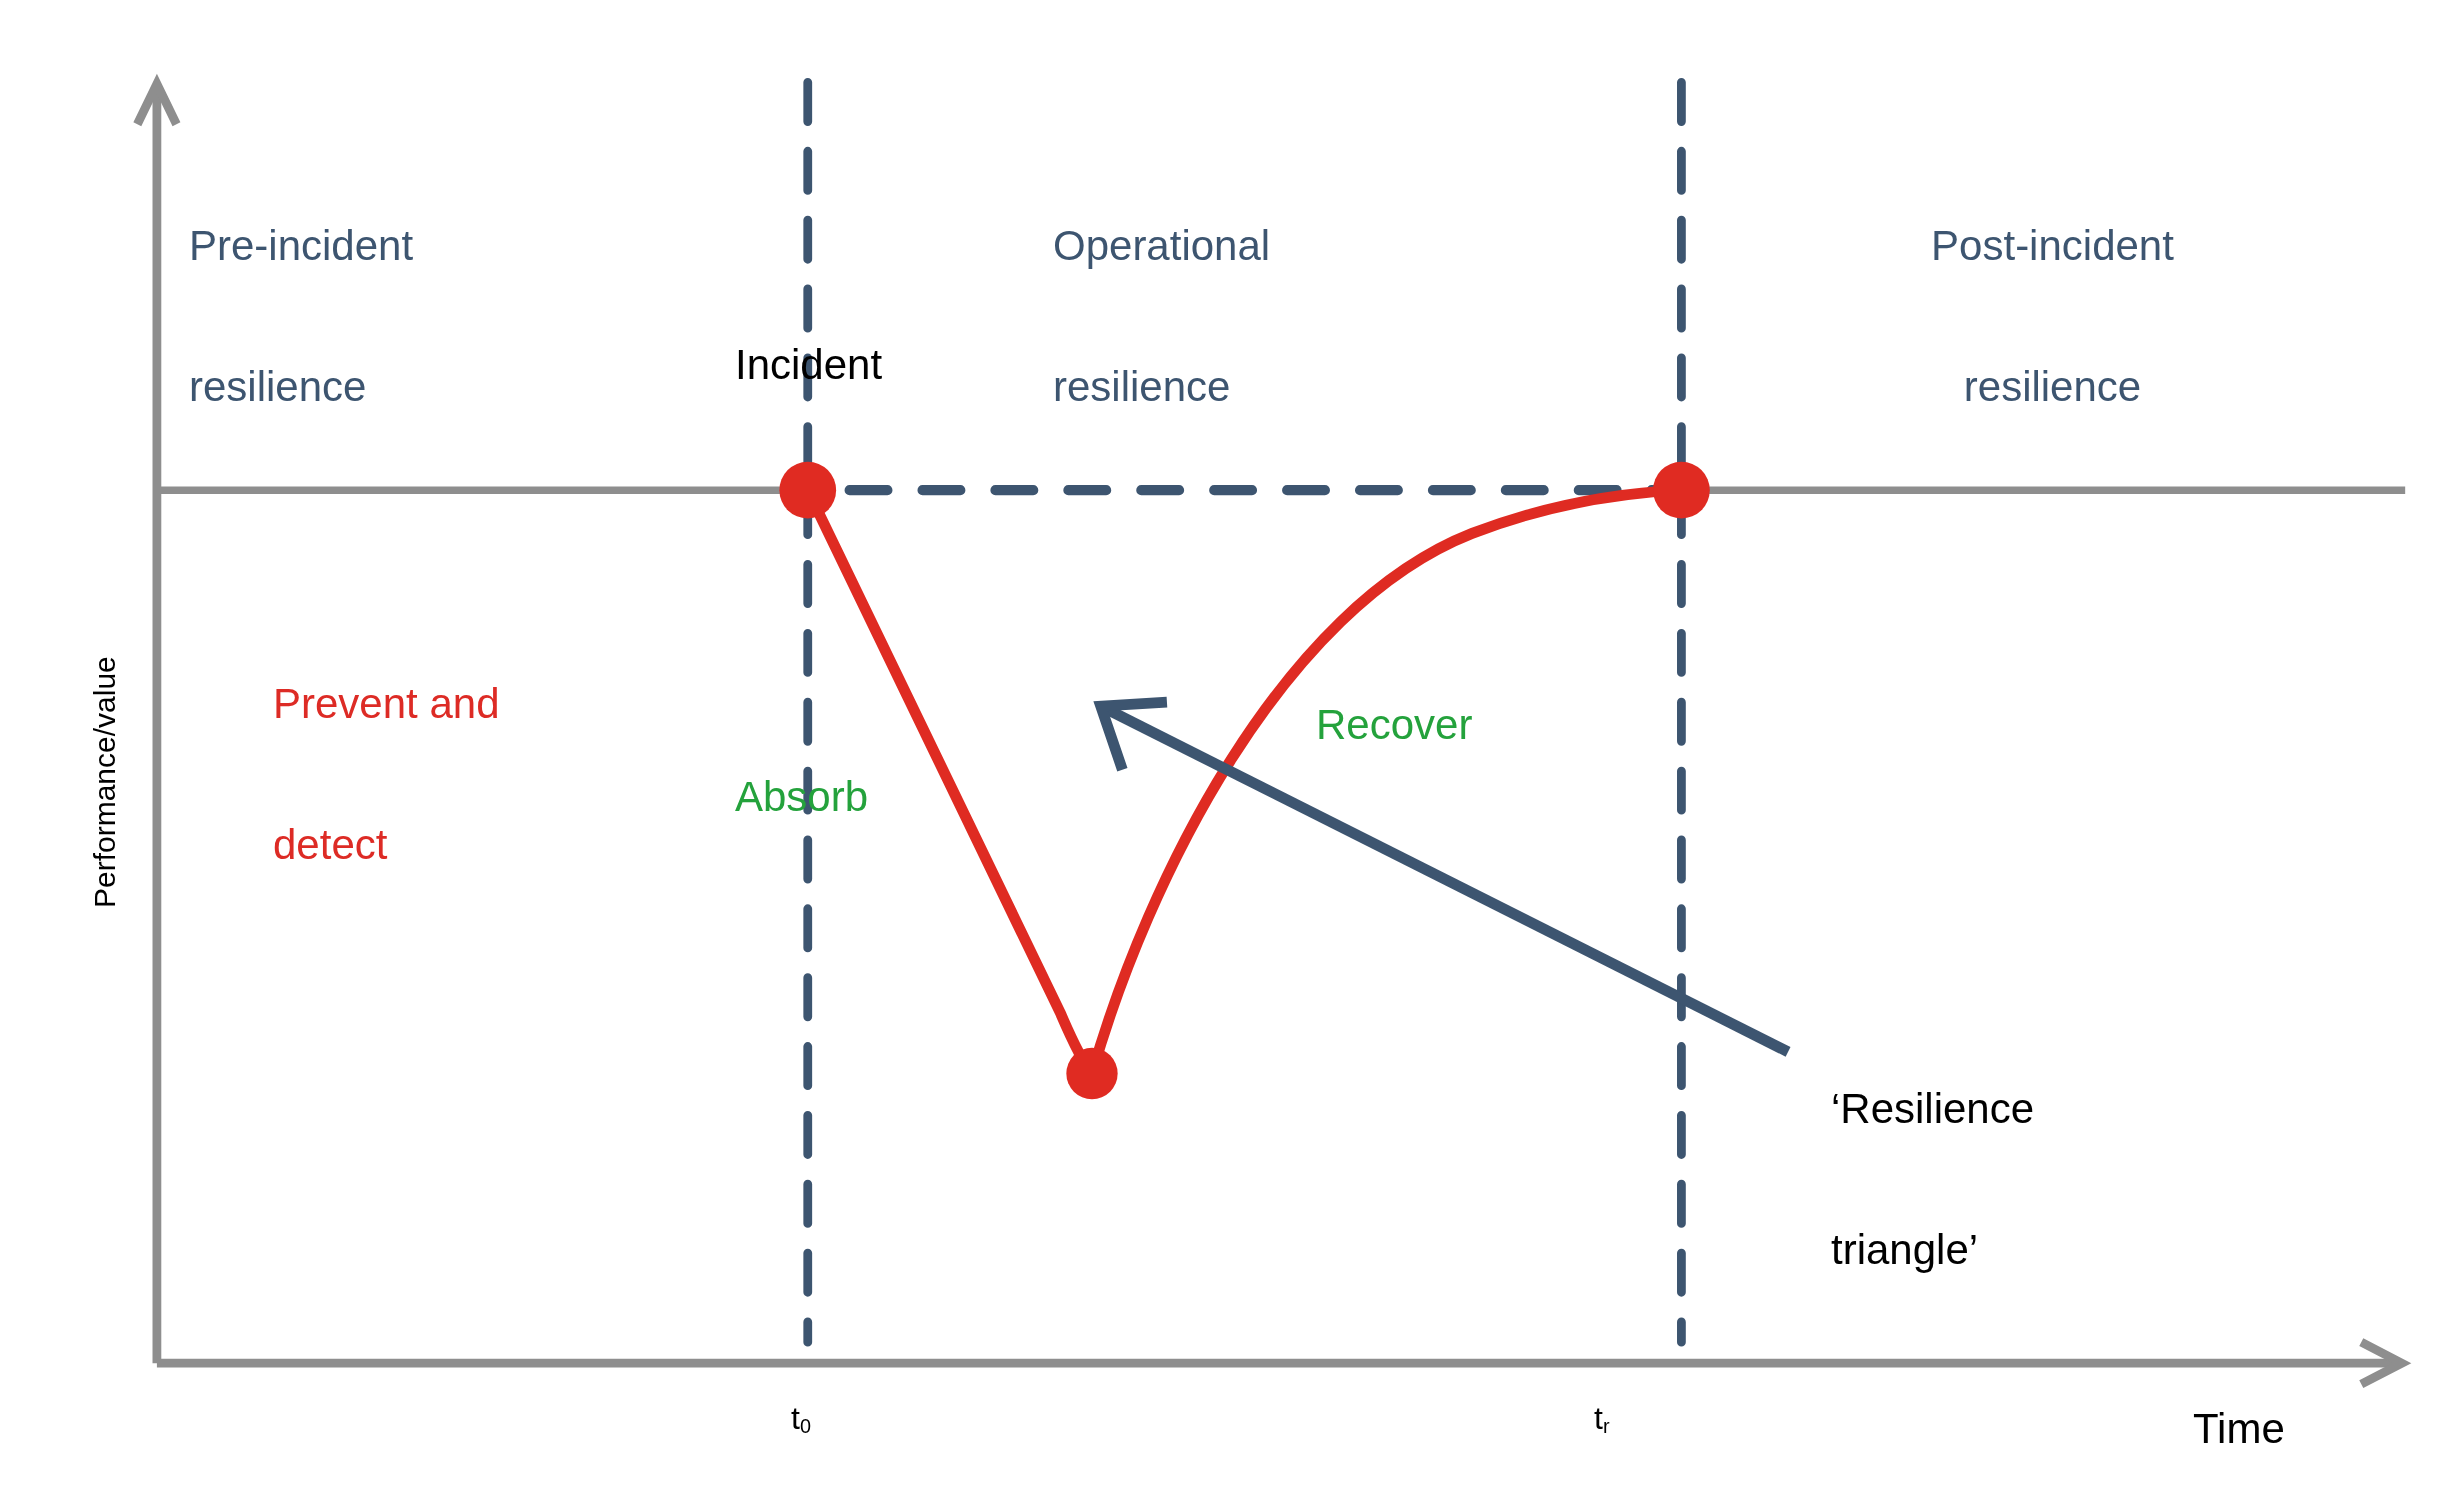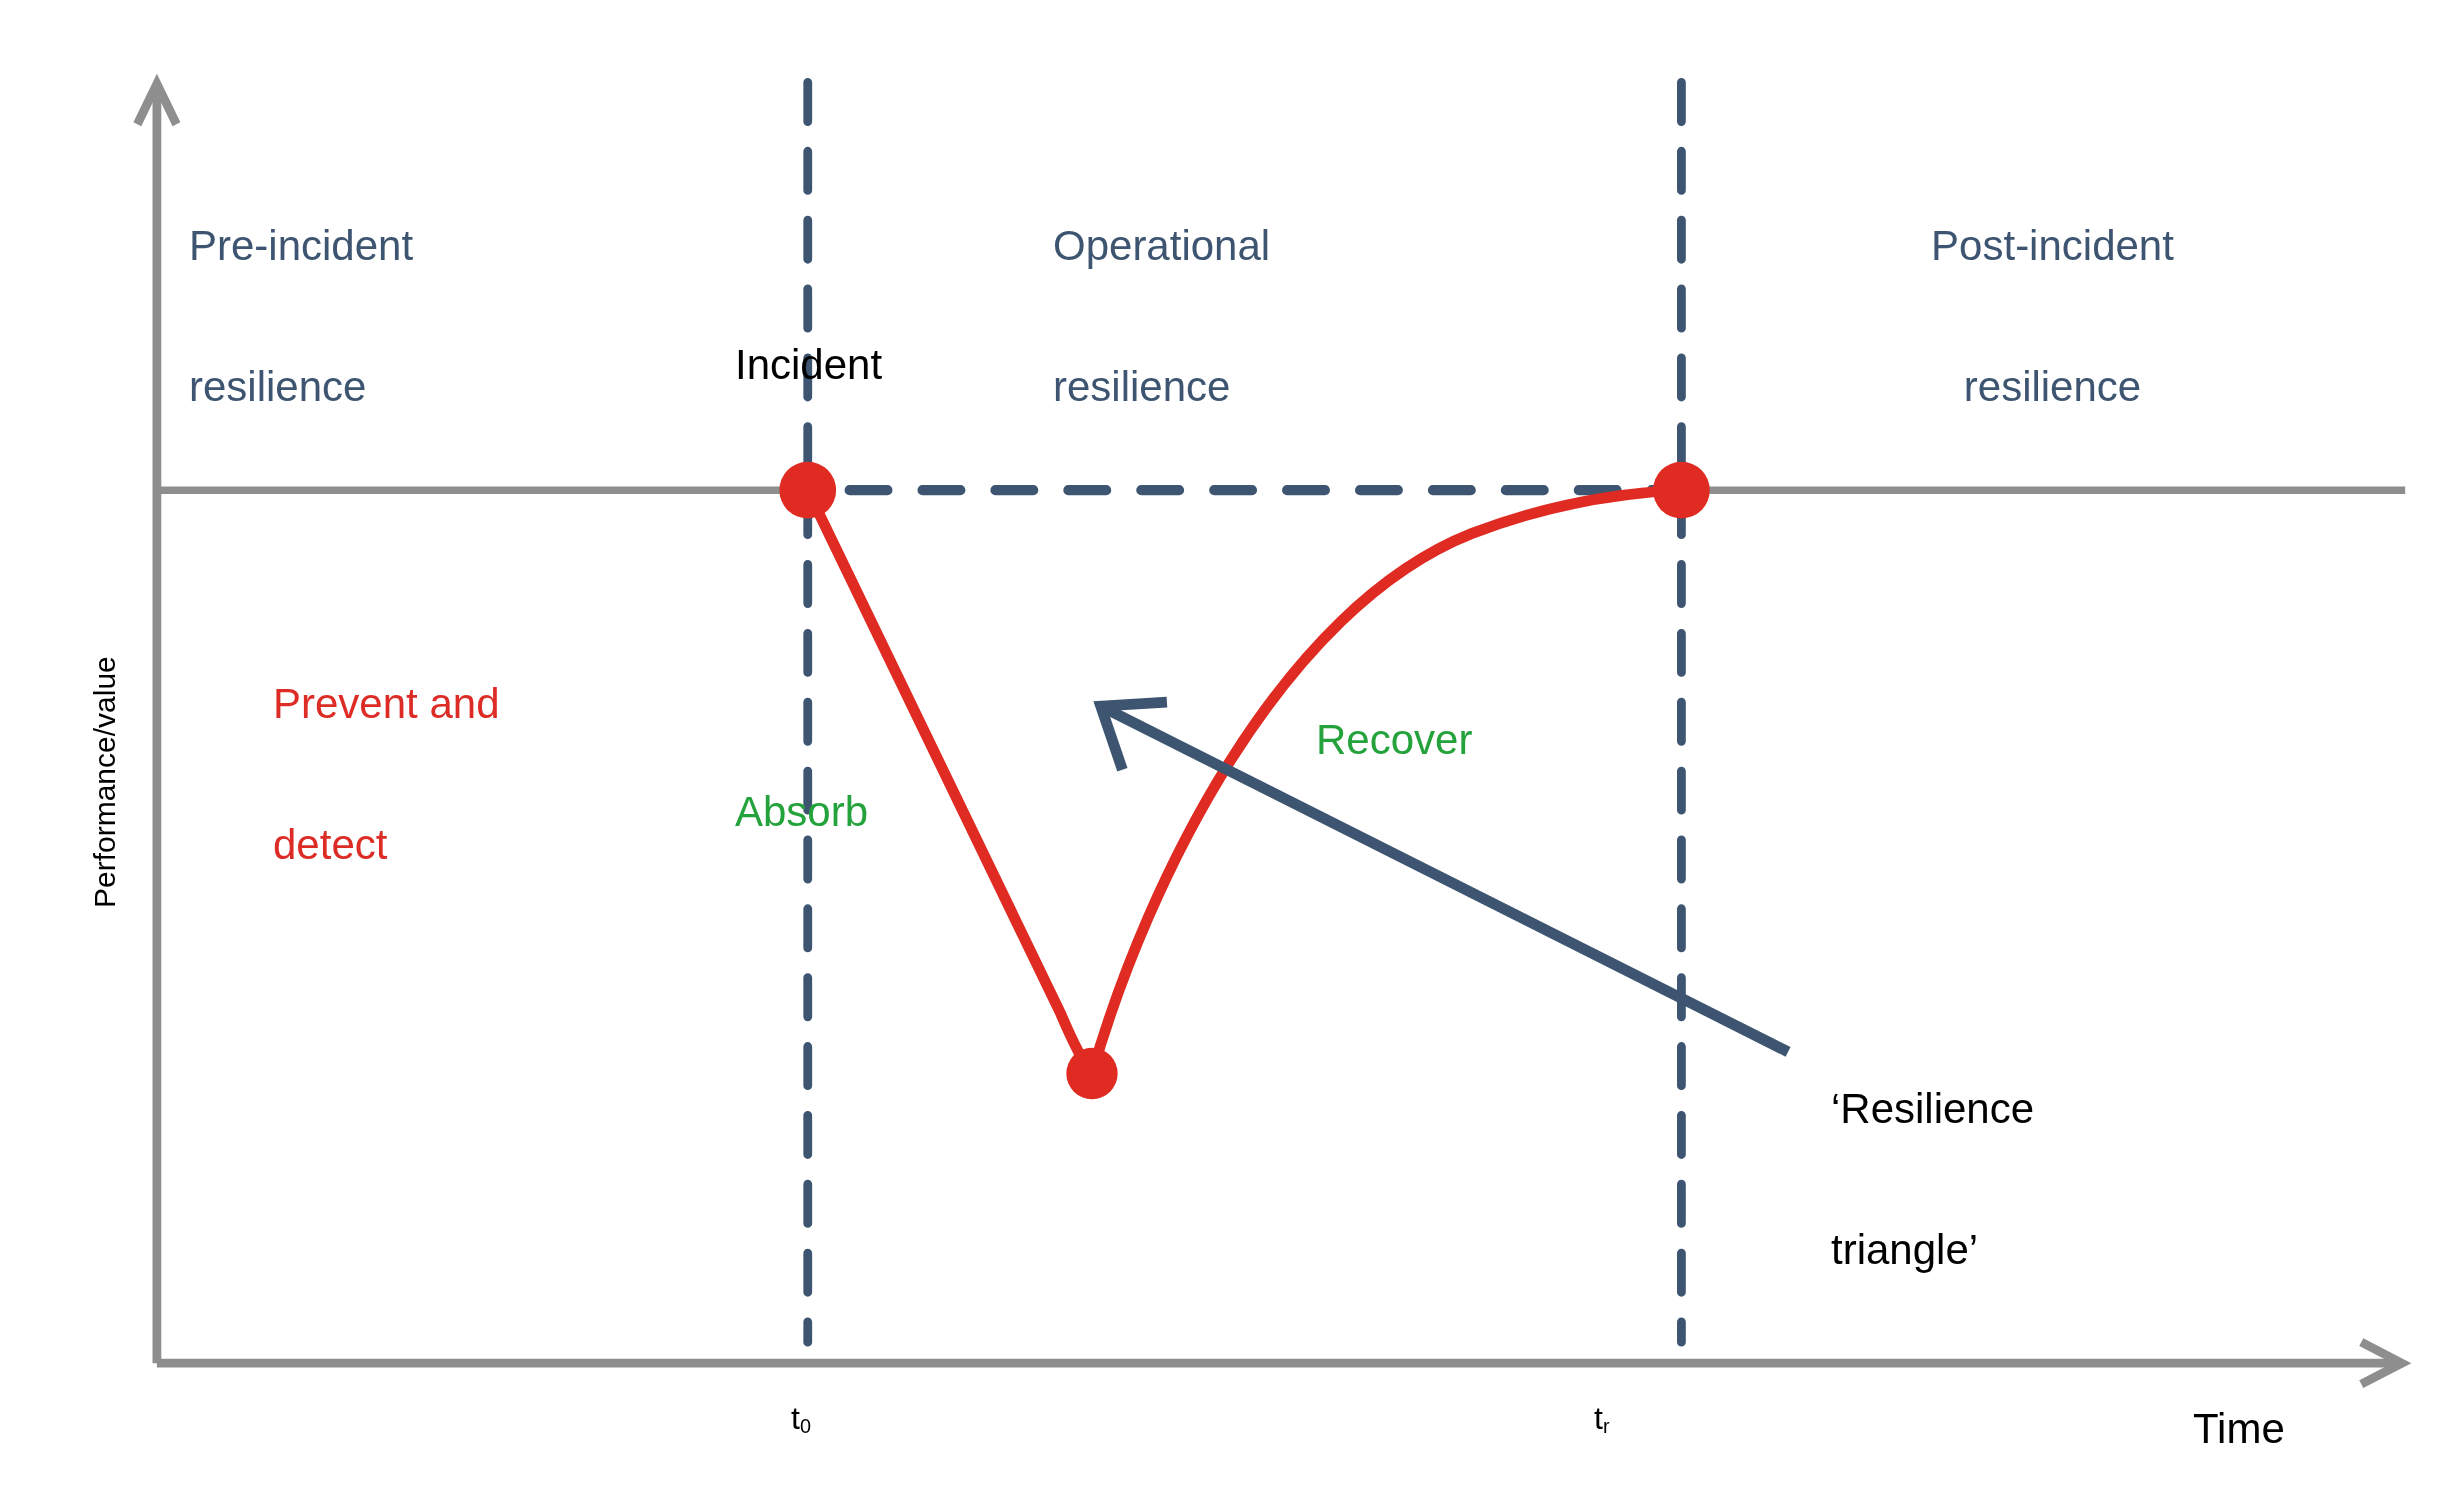--- a/index.html
+++ b/index.html
@@ -36,21 +36,20 @@
     font-size: 42px;
     text-align: center;
   }
   .action-red {
     color: #dd2b25;
     font-size: 42px;
   }
   .action-green {
     color: #24a23c;
     font-size: 42px;
-    margin-top: 15px;
   }
   .plain-black {
     color: #000000;
     font-size: 42px;
   }
   .axis-tick {
     color: #000000;
     font-size: 32px;
   }
   .axis-tick sub {

